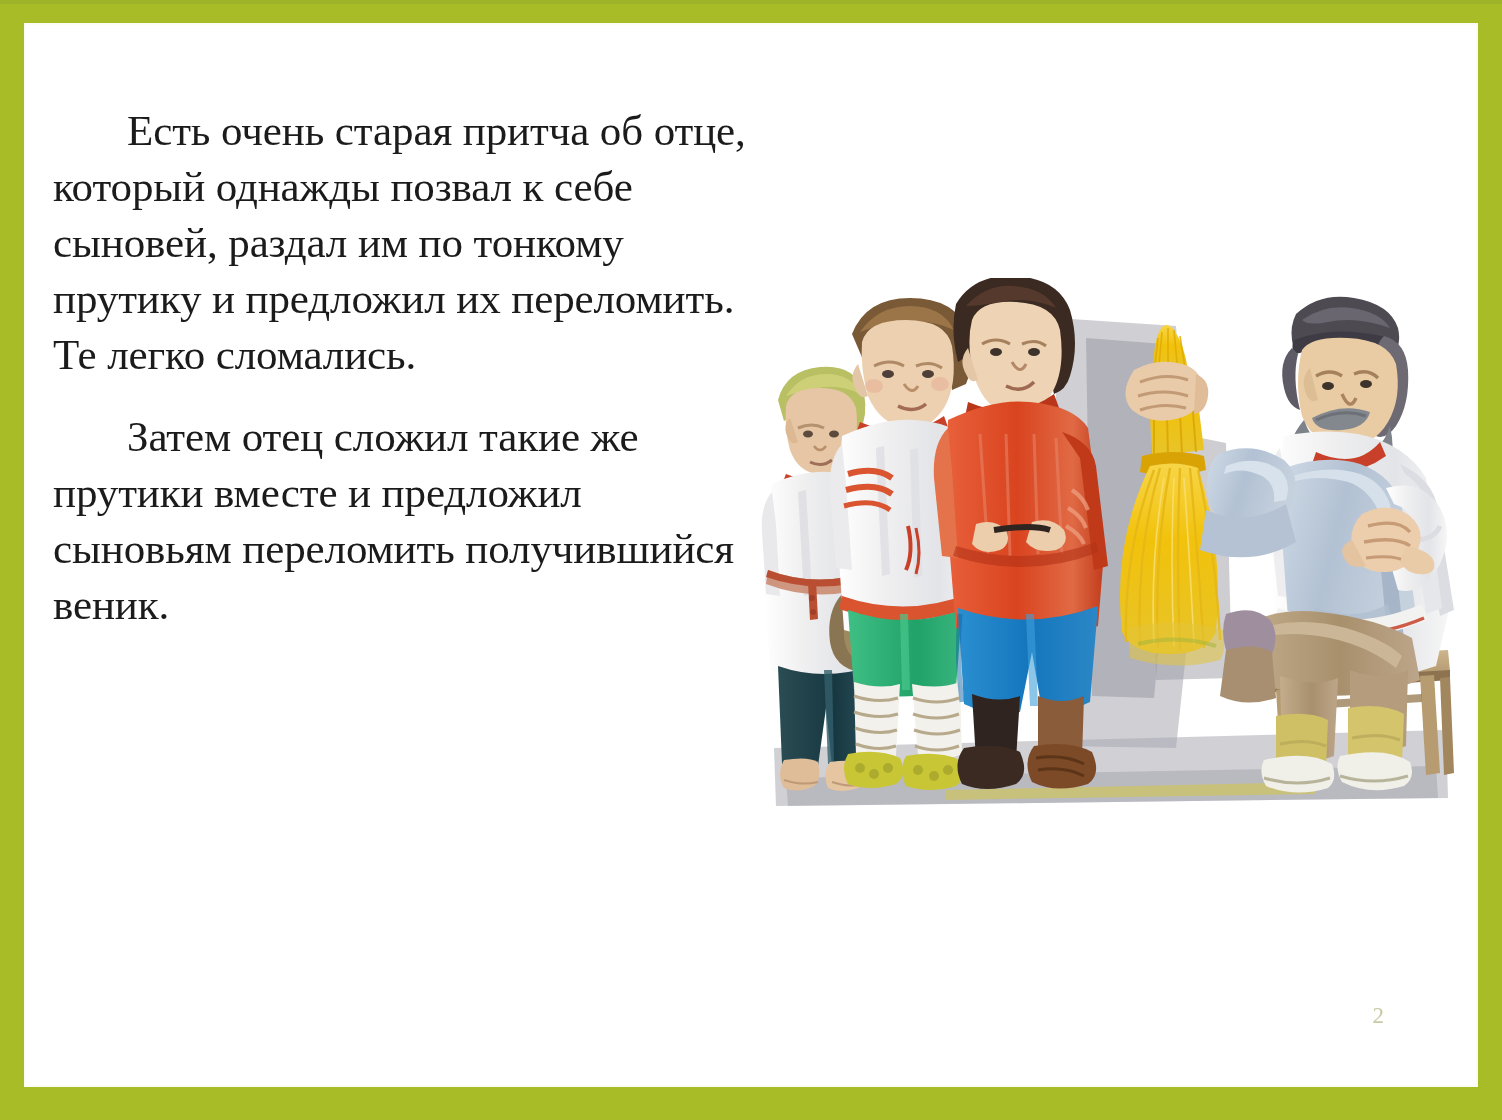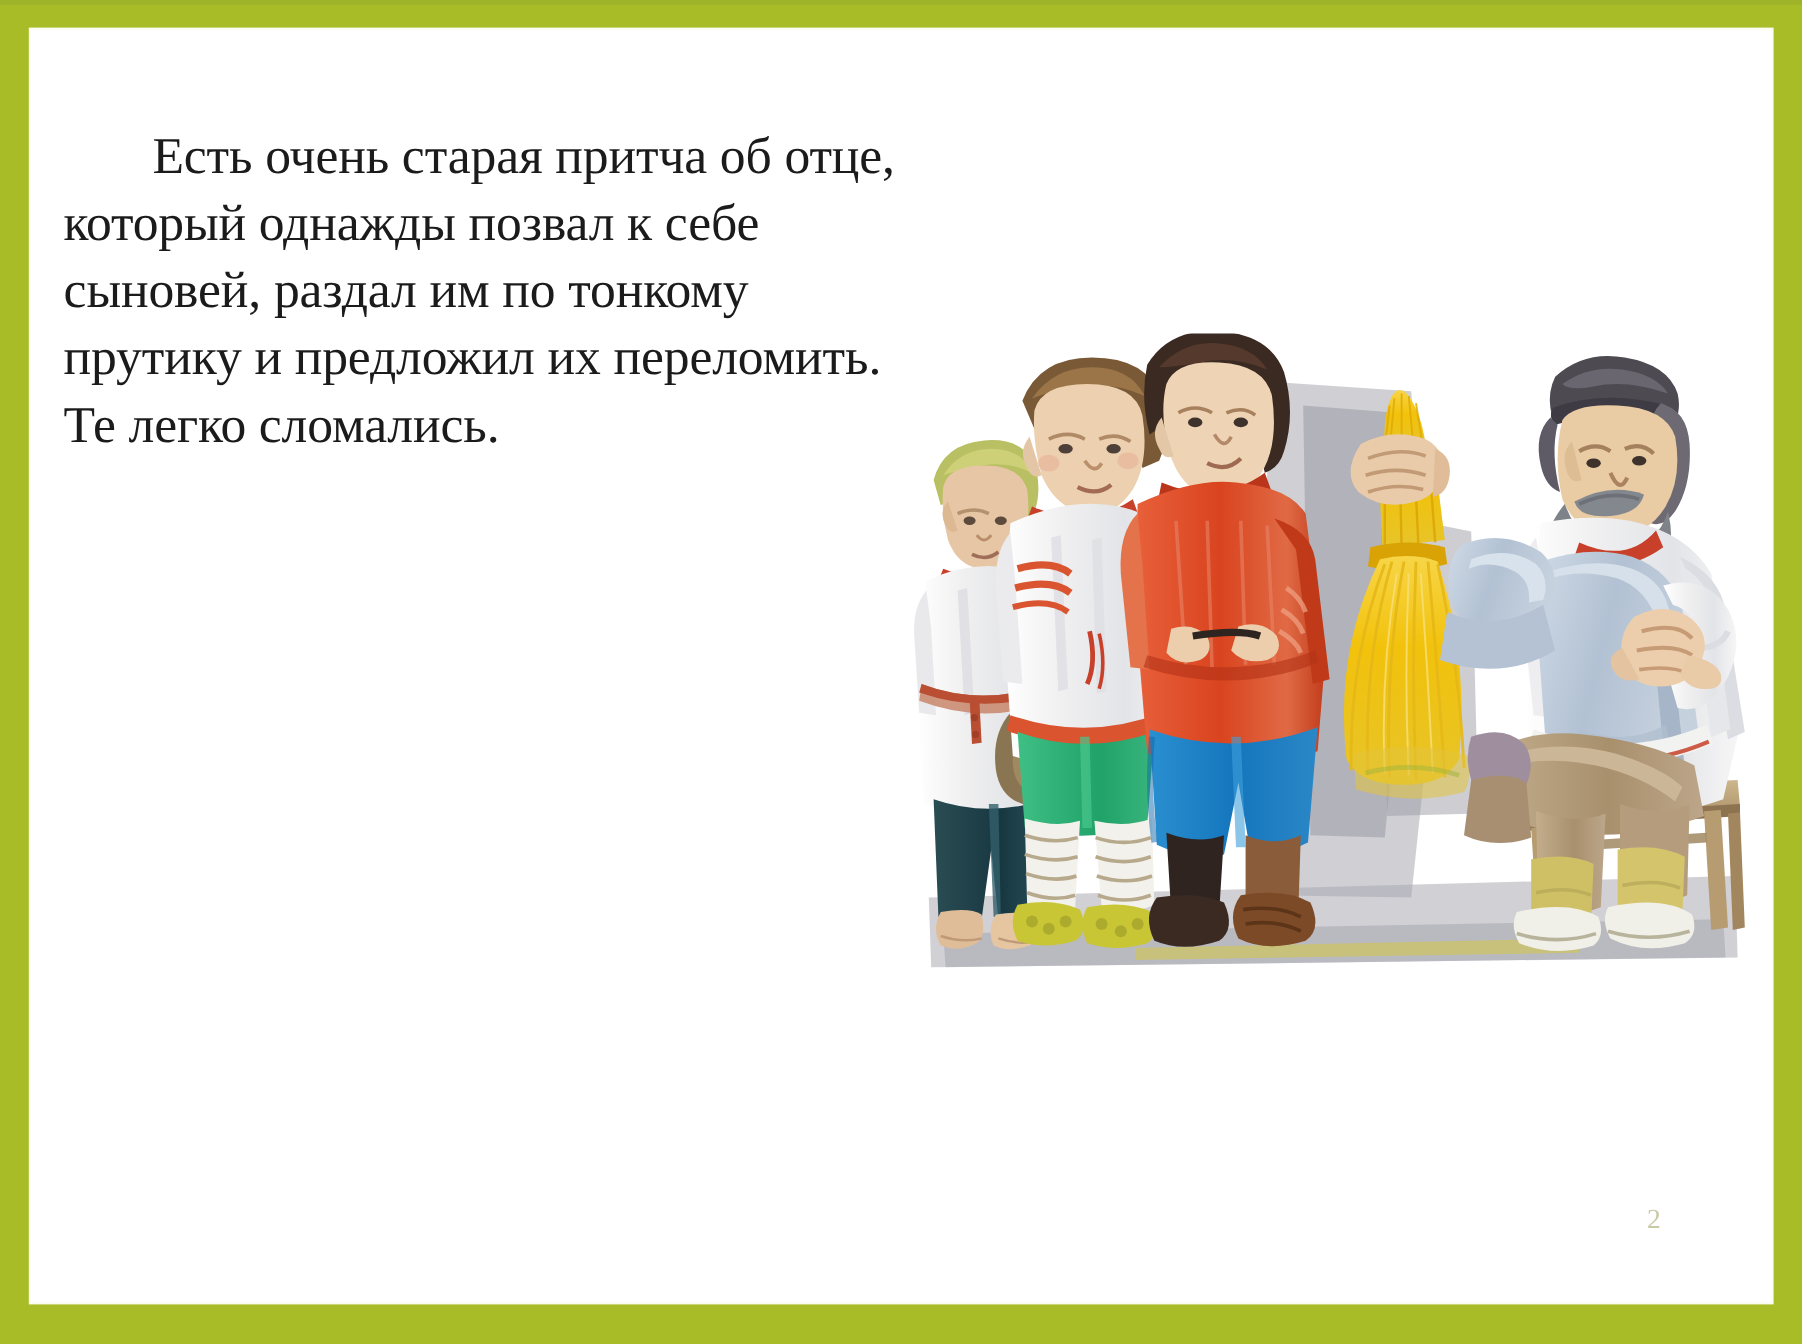--- a/index.html
+++ b/index.html
@@ -62,20 +62,21 @@
 </head>
 <body>
 
 <div id="slide">
   <div id="slide-border-top-line"></div>
 
   <div id="slide-canvas">
 
     <div id="text-column">
       <p class="para">Есть очень старая притча об отце, который однажды позвал к себе сыновей, раздал им по тонкому прутику и предложил их переломить. Те легко сломались.</p>
+      <p class="para">Затем отец сложил такие же прутики вместе и предложил сыновьям переломить получившийся веник.</p>
     </div>
 
     <div id="illustration">
       <svg viewBox="0 0 700 575" xmlns="http://www.w3.org/2000/svg" aria-hidden="true">
         <defs>
           <linearGradient id="gRed" x1="0" y1="0" x2="1" y2="0">
             <stop offset="0" stop-color="#e8603a"></stop>
               <stop offset="0.45" stop-color="#d9441f"></stop>
             <stop offset="0.8" stop-color="#e06a45"></stop>
               <stop offset="1" stop-color="#c23c1c"></stop>

